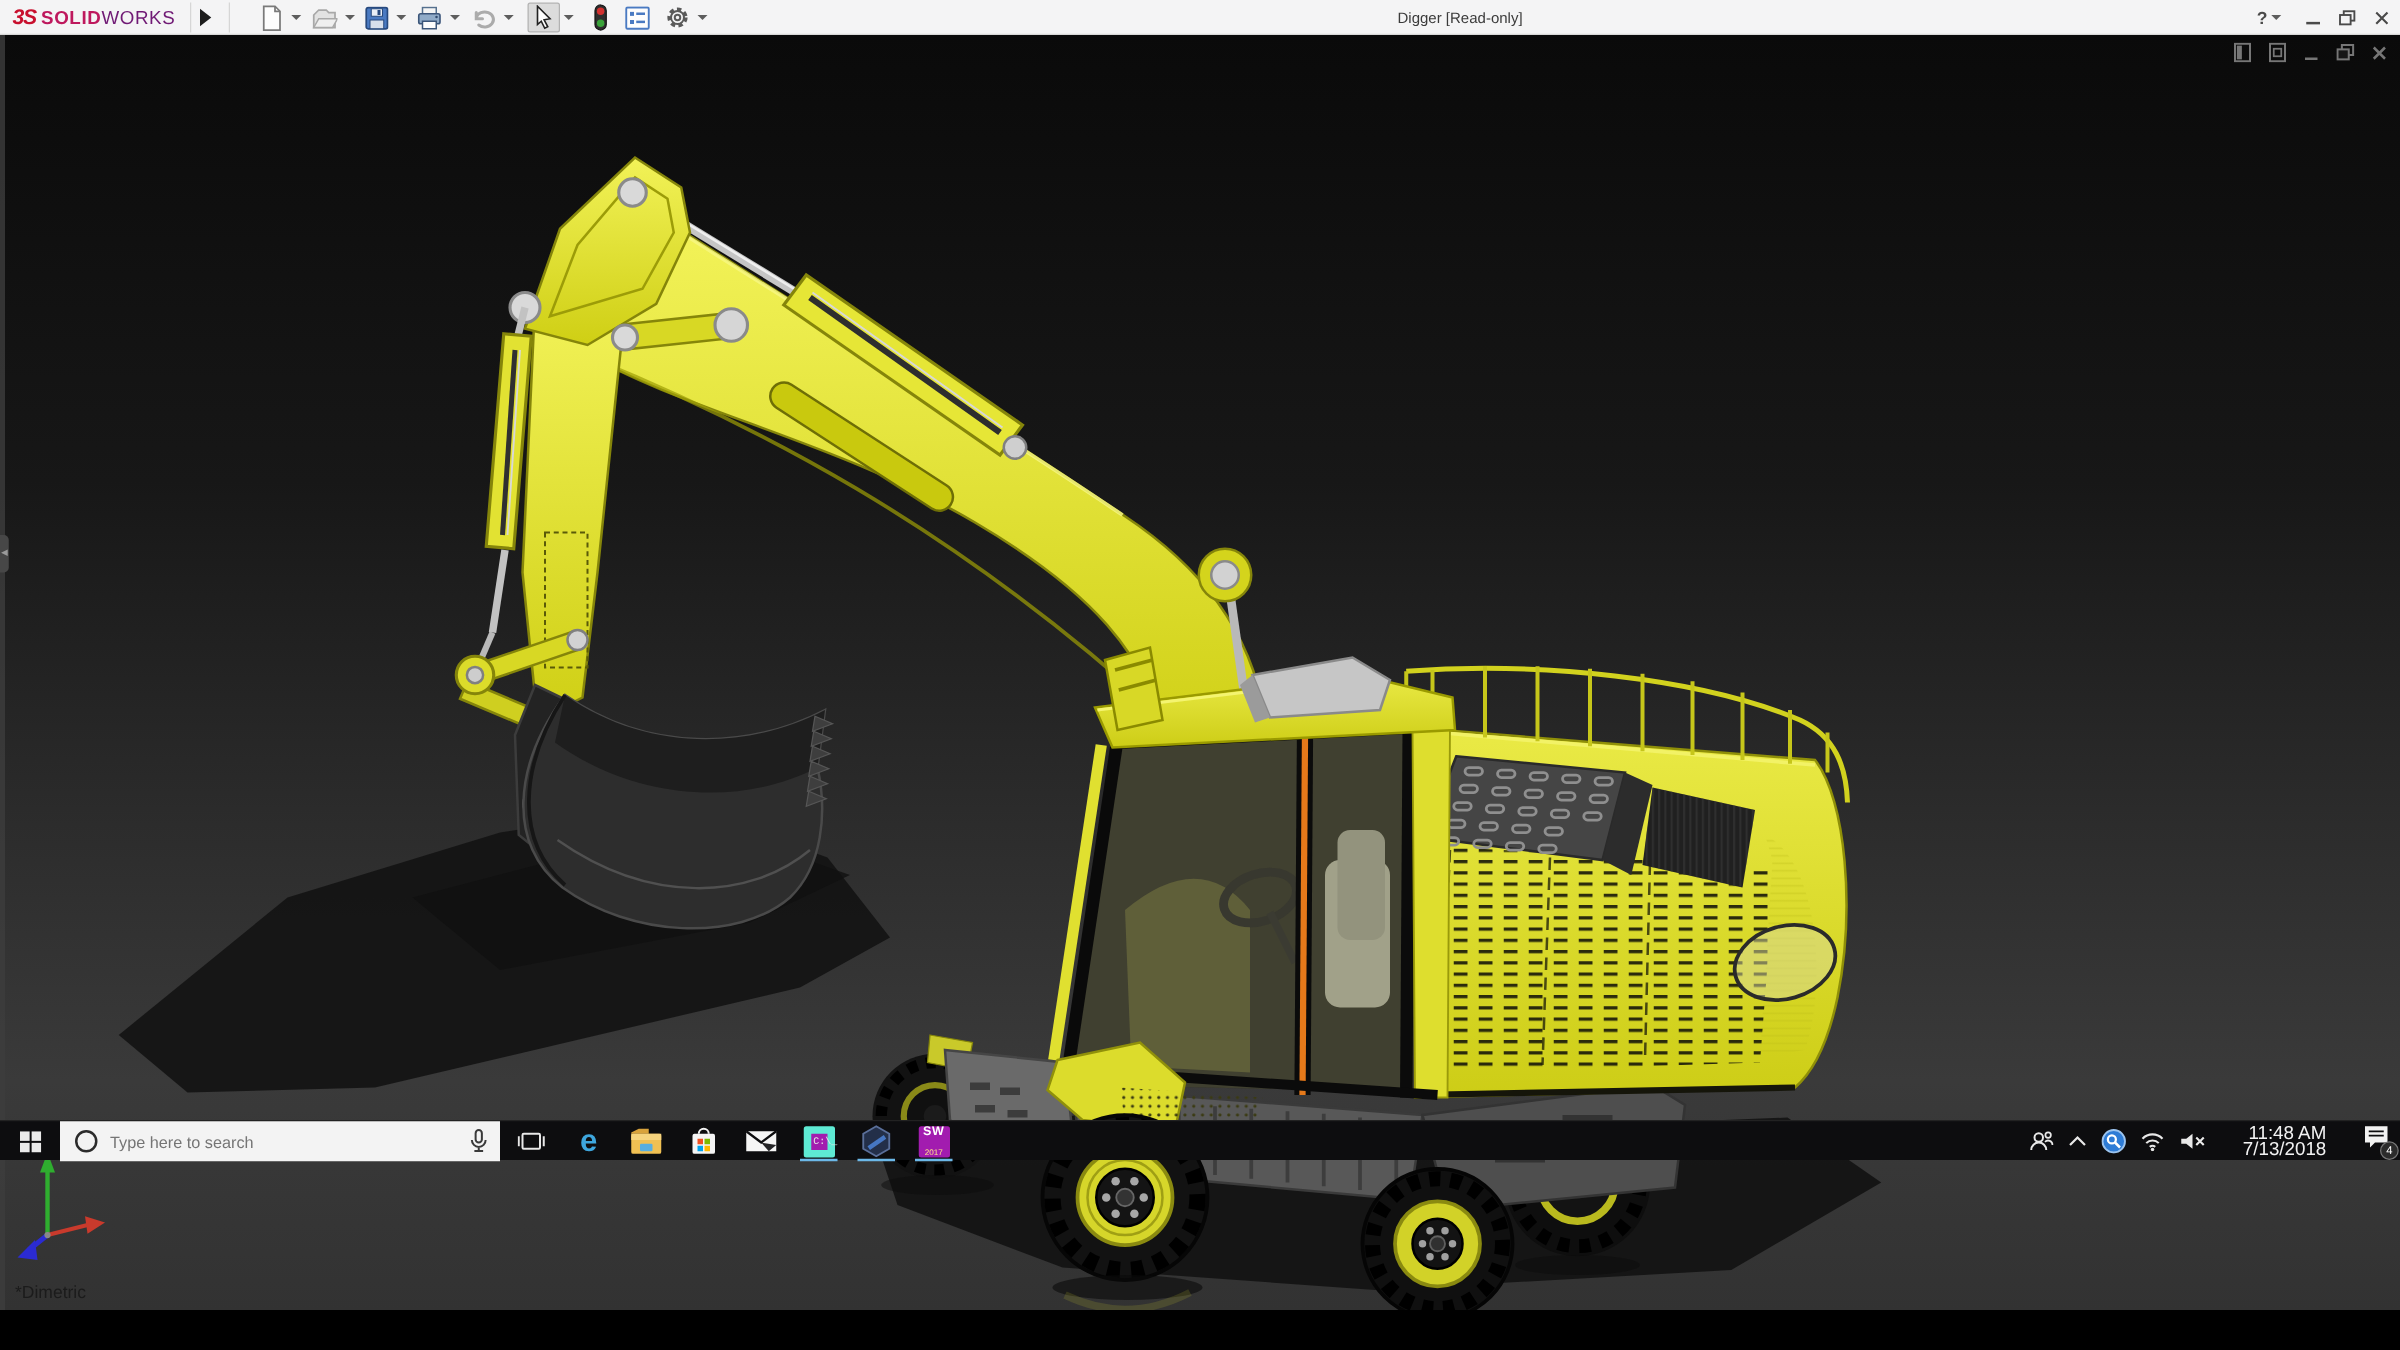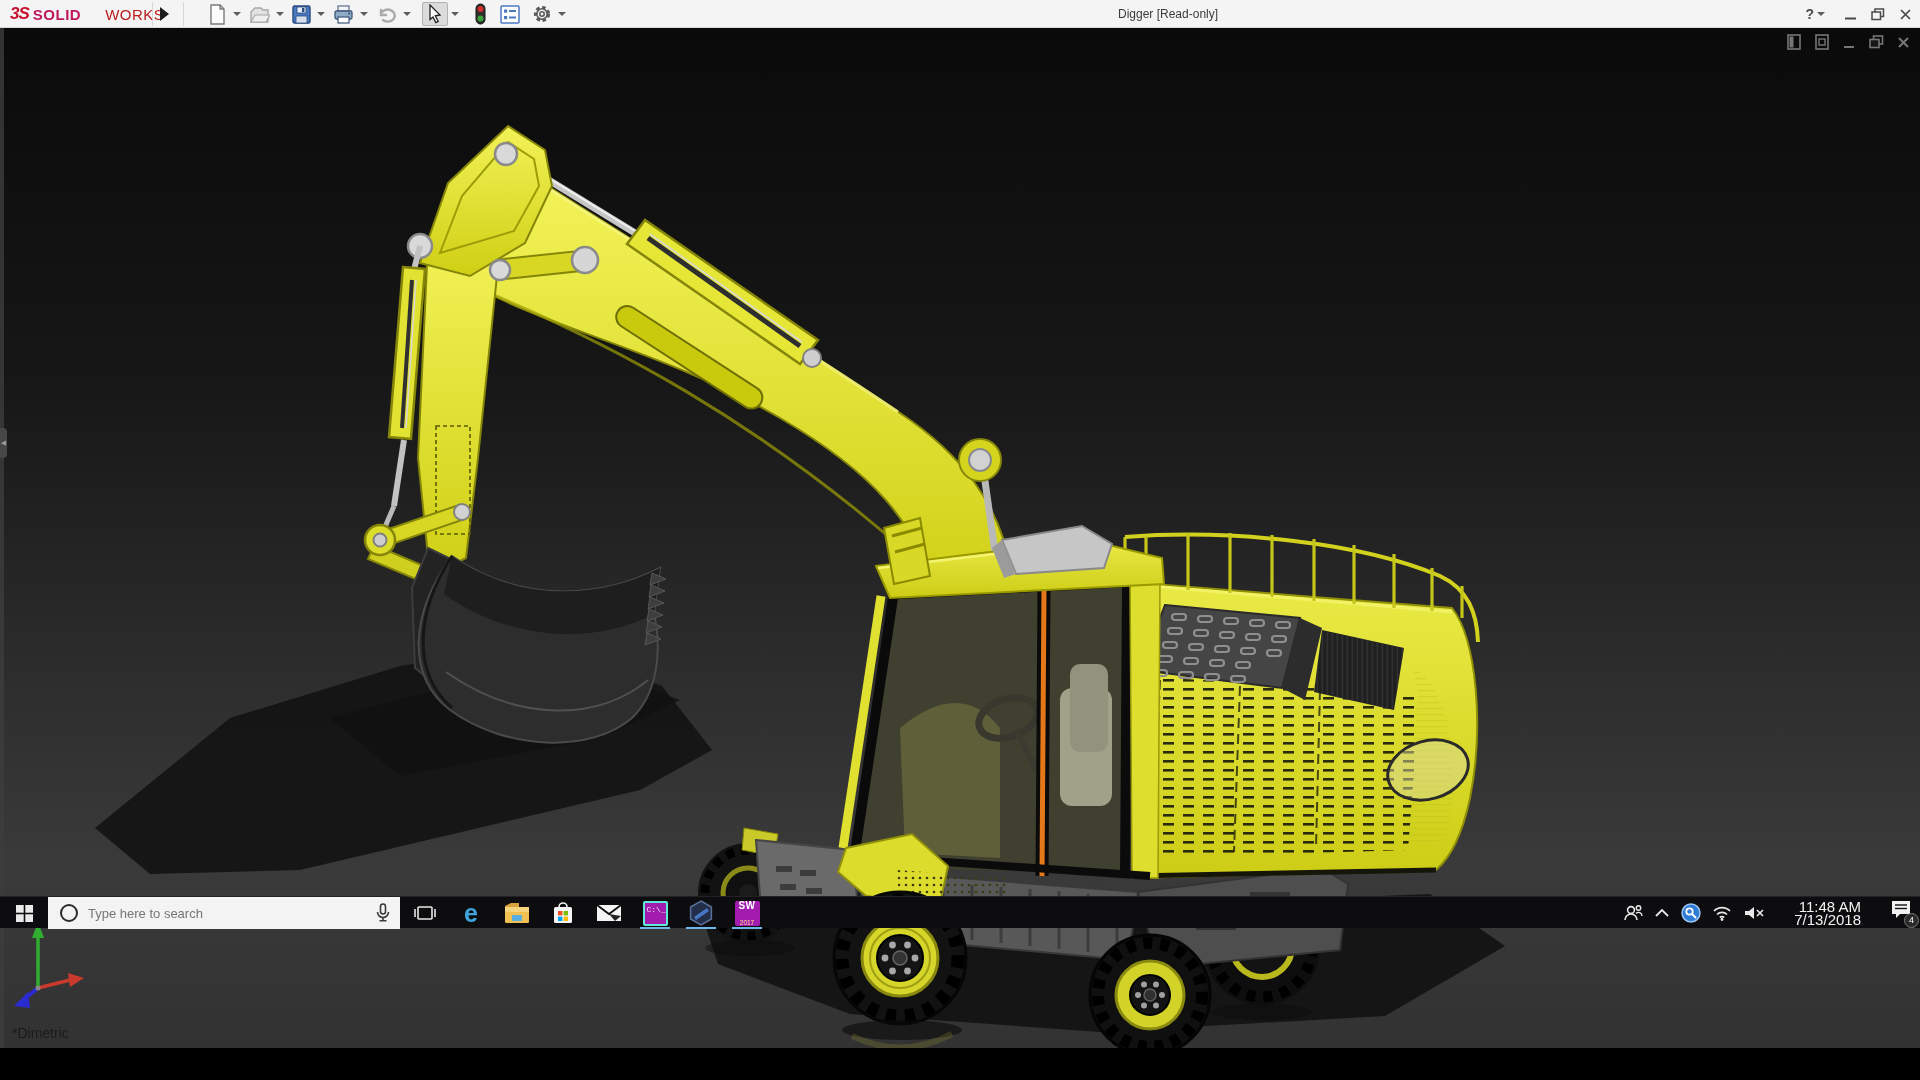--- a/index.html
+++ b/index.html
@@ -6,21 +6,21 @@
   html,body { width:1920px; height:1080px; overflow:hidden; background:#000;
               font-family:"Liberation Sans", sans-serif; }
   .page { position:relative; width:1920px; height:928px; }
 
   
   .titlebar { position:absolute; top:0; left:0; width:1920px; height:28px;
               background:#f4f4f5; border-bottom:1px solid #d8d8d8; }
   .brand { position:absolute; left:10px; top:3px; height:22px; display:flex; align-items:center; }
   .ds-glyph { font-style:italic; font-weight:bold; font-size:17px; color:#c8102e; letter-spacing:-1px; }
   .brand-solid { font-weight:bold; font-size:15px; color:#be185d; margin-left:4px; letter-spacing:0.5px;}
-  .brand-works { font-weight:normal; font-size:15px; color:#b91c1c; letter-spacing:0.5px;margin-left:24px;}
+  .brand-works { font-weight:normal; font-size:15px; color:#701a75; letter-spacing:0.5px;}
   .flyout { position:absolute; left:160px; top:7px; width:0; height:0;
             border-top:7px solid transparent; border-bottom:7px solid transparent;
             border-left:9px solid #1d1d1d; }
   .tb-sep { position:absolute; top:2px; width:1px; height:24px; background:#d6d6d6; }
   .tbrow { position:absolute; left:205px; top:2px; height:24px; display:flex; align-items:center; }
   .tb-item { display:flex; align-items:center; height:24px; padding:0 3px; }
   .tb-item.pressed { background:#dcdcdc; border:1px solid #b2b2b2; border-radius:2px; }
   .caret { width:0; height:0; border-left:4px solid transparent; border-right:4px solid transparent;
            border-top:4px solid #5d5d5d; margin:0 5px 0 3px; }
   .tb-gap { width:6px; }
@@ -49,21 +49,21 @@
   .search-ring { position:absolute; left:12px; top:7px; width:18px; height:18px; border:2.5px solid #2b2b2b;
                  border-radius:50%; }
   .search-mic { position:absolute; right:8px; top:6px; }
   .app-row { position:absolute; left:402px; top:0; height:32px; display:flex; }
   .app-cell { position:relative; width:46px; height:32px; display:flex; align-items:center; justify-content:center; }
   .underline { position:absolute; bottom:0; left:8px; width:30px; height:2.5px; background:#6cb8e8; }
   .sw-chip { width:25px; height:25px; background:#a21caf; border-radius:2px; display:flex; flex-direction:column;
              align-items:center; justify-content:space-between; }
   .sw-chip .sw-l { color:#fff; font-weight:bold; font-size:10px; line-height:10px; letter-spacing:0.5px;}
   .sw-chip .sw-y { color:#ffe08a; font-size:6.5px; line-height:7px; }
-  .cmd-chip { width:25px; height:25px; background:#a21caf; border:2px solid #5eead4; border-radius:2px;
+  .cmd-chip { width:25px; height:25px; background:#a21caf; border:6px solid #5eead4; border-radius:2px;
               color:#e8e8e8; font-family:"Liberation Mono",monospace; font-size:8px; padding:2px; }
   .edge-e { color:#3ea6dd; font-size:25px; font-weight:bold; line-height:25px; }
   .tray { position:absolute; right:4px; top:0; height:32px; display:flex; align-items:center; gap:11px; }
   .clock { text-align:right; color:#f2f2f2; font-size:15px; line-height:13px; margin:0 18px; }
   .ac-wrap { position:relative; width:26px; height:26px; }
   .badge { position:absolute; right:-3px; bottom:-2px; width:15px; height:15px; background:#2b2b2b;
            border:1px solid #777; border-radius:50%; color:#fff; font-size:9px; line-height:13px;
            text-align:center; }
 </style>
 </head>

